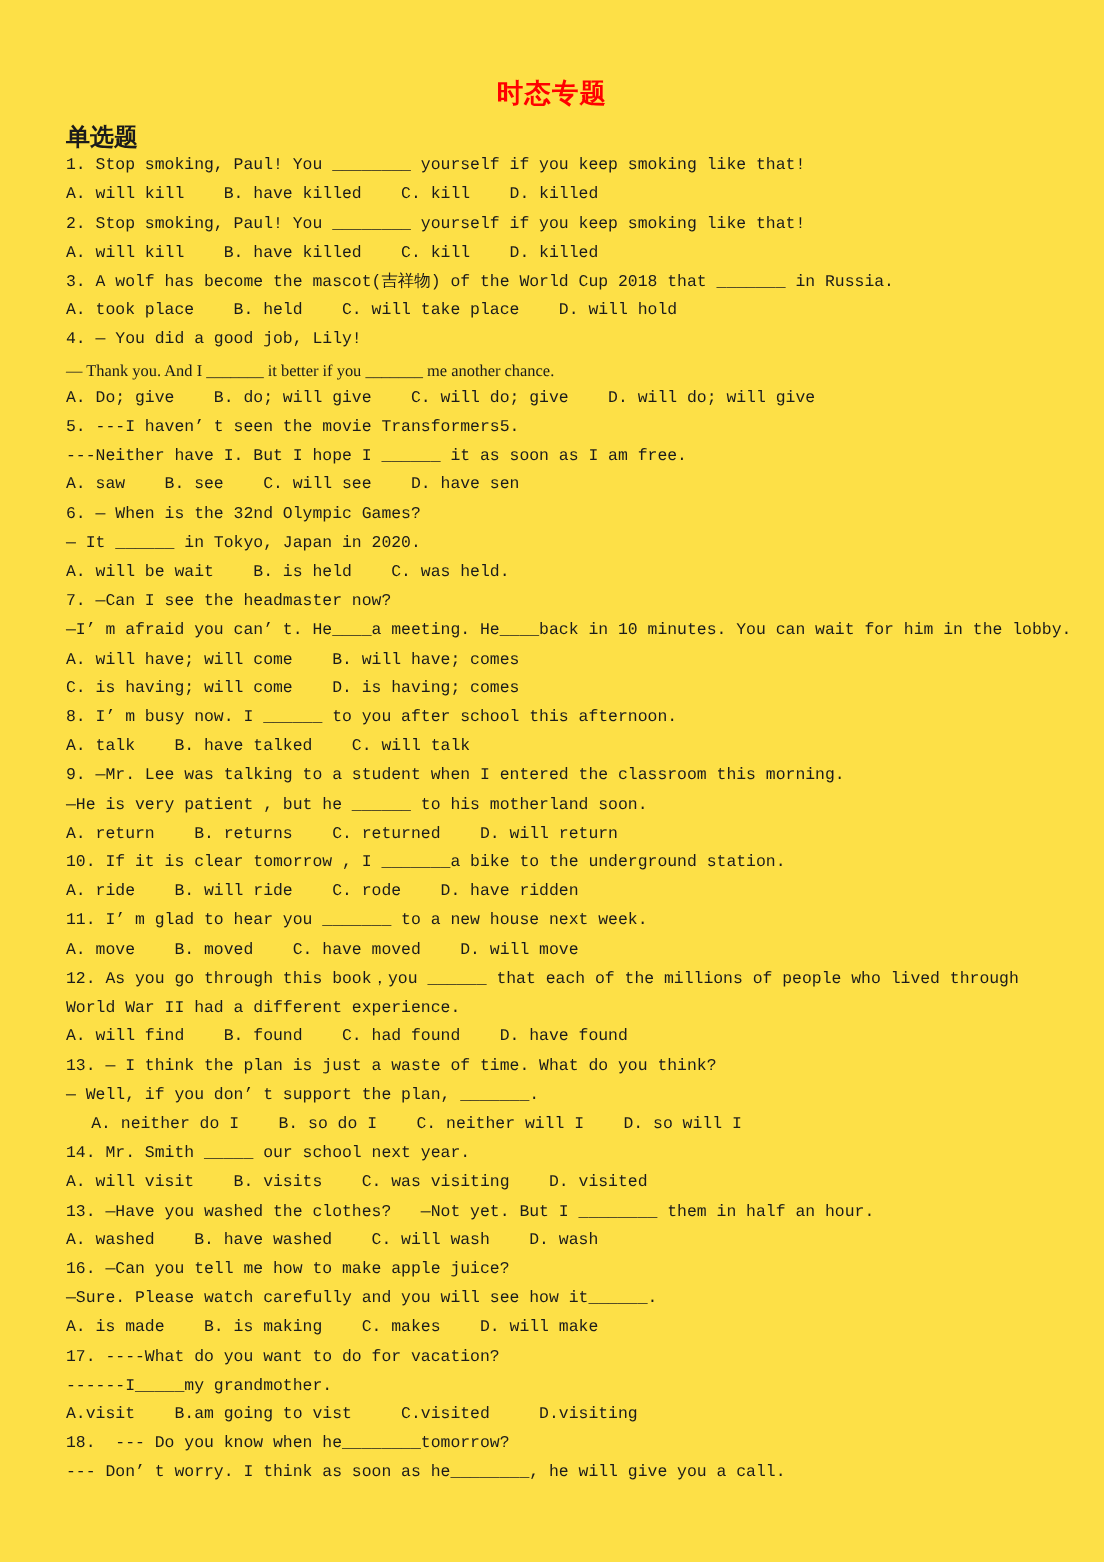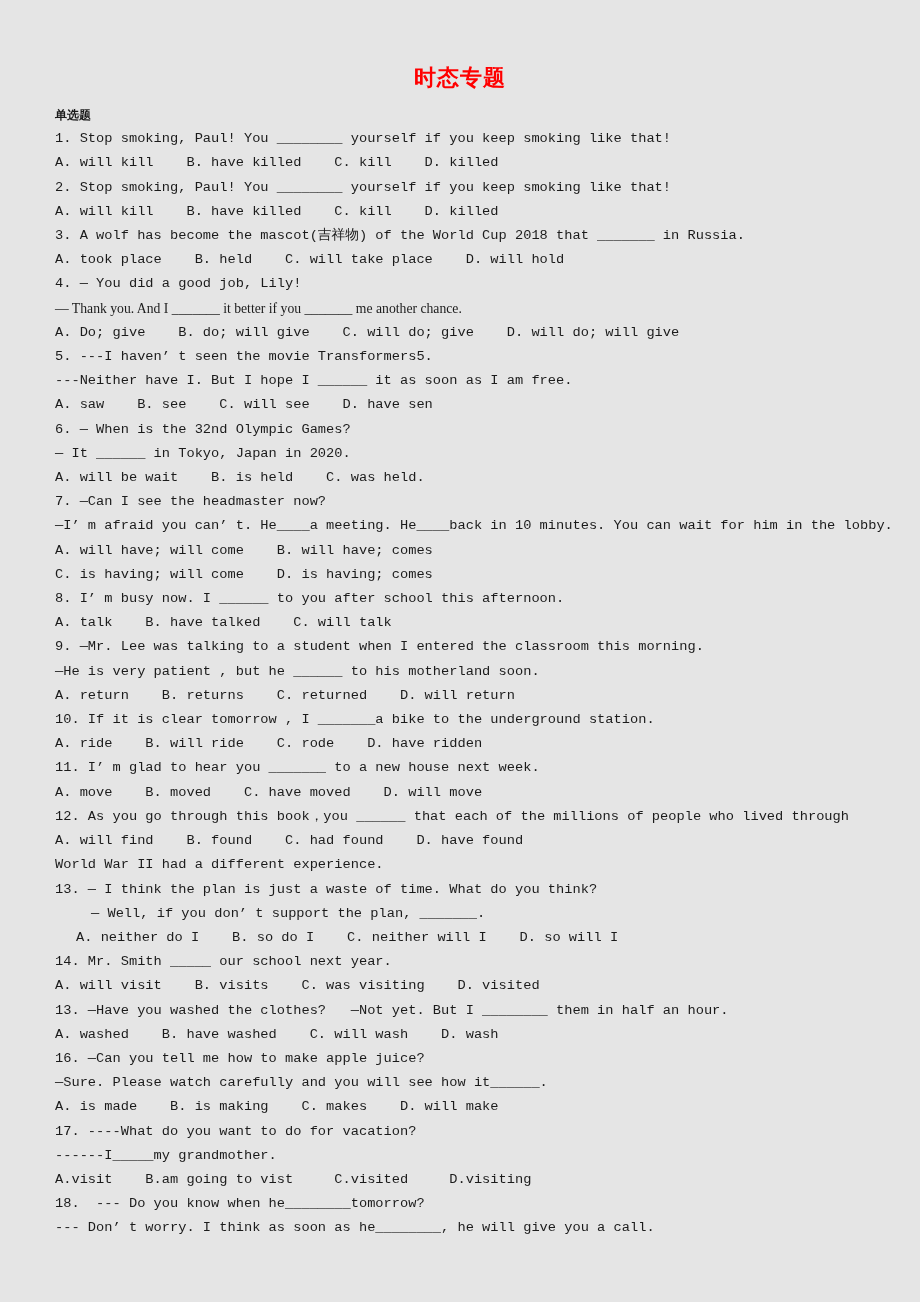--- a/index.html
+++ b/index.html
@@ -1,20 +1,20 @@
 <!DOCTYPE html>
 <html><head>
 <meta charset="utf-8">
 <style>
   html, body { margin: 0; padding: 0; background: #ffffff; }
   .page {
     position: relative;
     width: 920px;
     height: 1302px;
-    background: #e5e5e5;
+    background: #fde047;
     overflow: hidden;
     font-family: "Liberation Mono", "DejaVu Sans Mono", monospace;
   }
   .title {
     position: absolute;
     top: 63px;
     left: 0;
     width: 100%;
     text-align: center;
     font-family: "Liberation Sans", "DejaVu Sans", sans-serif;
@@ -25,21 +25,21 @@
     margin: 0;
   }
   .content {
     position: absolute;
     top: 103px;
     left: 55px;
     width: 860px;
   }
   .heading {
     font-family: "Liberation Sans", "DejaVu Sans", sans-serif;
-    font-size: 12px;
+    font-size: 20px;
     font-weight: 700;
     color: #1b1b1b;
     line-height: 24.2px;
     white-space: pre;
   }
   .line {
     font-size: 13.7px;
     line-height: 24.2px;
     color: #1b1b1b;
     white-space: pre;
@@ -74,24 +74,24 @@
       <div class="line" style="color: rgb(27, 27, 27);">8. I’ m busy now. I ______ to you after school this afternoon.</div>
       <div class="line" style="color: rgb(27, 27, 27);">A. talk    B. have talked    C. will talk</div>
       <div class="line" style="color: rgb(27, 27, 27);">9. —Mr. Lee was talking to a student when I entered the classroom this morning.</div>
       <div class="line" style="color: rgb(27, 27, 27);">—He is very patient , but he ______ to his motherland soon.</div>
       <div class="line" style="color: rgb(27, 27, 27);">A. return    B. returns    C. returned    D. will return</div>
       <div class="line" style="color: rgb(27, 27, 27);">10. If it is clear tomorrow , I _______a bike to the underground station.</div>
       <div class="line" style="color: rgb(27, 27, 27);">A. ride    B. will ride    C. rode    D. have ridden</div>
       <div class="line" style="color: rgb(27, 27, 27);">11. I’ m glad to hear you _______ to a new house next week.</div>
       <div class="line" style="color: rgb(27, 27, 27);">A. move    B. moved    C. have moved    D. will move</div>
       <div class="line" style="color: rgb(27, 27, 27);">12. As you go through this book，you ______ that each of the millions of people who lived through</div>
+      <div class="line" style="color: rgb(27, 27, 27);">World War II had a different experience.</div>
       <div class="line" style="color: rgb(27, 27, 27);">A. will find    B. found    C. had found    D. have found</div>
-      <div class="line" style="color: rgb(27, 27, 27);">World War II had a different experience.</div>
       <div class="line" style="color: rgb(27, 27, 27);">13. — I think the plan is just a waste of time. What do you think?</div>
-      <div class="line" style="color: rgb(27, 27, 27); margin-left: 36px;">— Well, if you don’ t support the plan, _______.</div>
+      <div class="line" style="color: rgb(27, 27, 27);">— Well, if you don’ t support the plan, _______.</div>
       <div class="line" style="color: rgb(27, 27, 27); margin-left: 21px;">A. neither do I    B. so do I    C. neither will I    D. so will I</div>
       <div class="line" style="color: rgb(27, 27, 27);">14. Mr. Smith _____ our school next year.</div>
       <div class="line" style="color: rgb(27, 27, 27);">A. will visit    B. visits    C. was visiting    D. visited</div>
       <div class="line" style="color: rgb(27, 27, 27);">13. —Have you washed the clothes?   —Not yet. But I ________ them in half an hour.</div>
       <div class="line" style="color: rgb(27, 27, 27);">A. washed    B. have washed    C. will wash    D. wash</div>
       <div class="line" style="color: rgb(27, 27, 27);">16. —Can you tell me how to make apple juice?</div>
       <div class="line" style="color: rgb(27, 27, 27);">—Sure. Please watch carefully and you will see how it______.</div>
       <div class="line" style="color: rgb(27, 27, 27);">A. is made    B. is making    C. makes    D. will make</div>
       <div class="line" style="color: rgb(27, 27, 27);">17. ----What do you want to do for vacation?</div>
       <div class="line" style="color: rgb(27, 27, 27);">------I_____my grandmother.</div>

